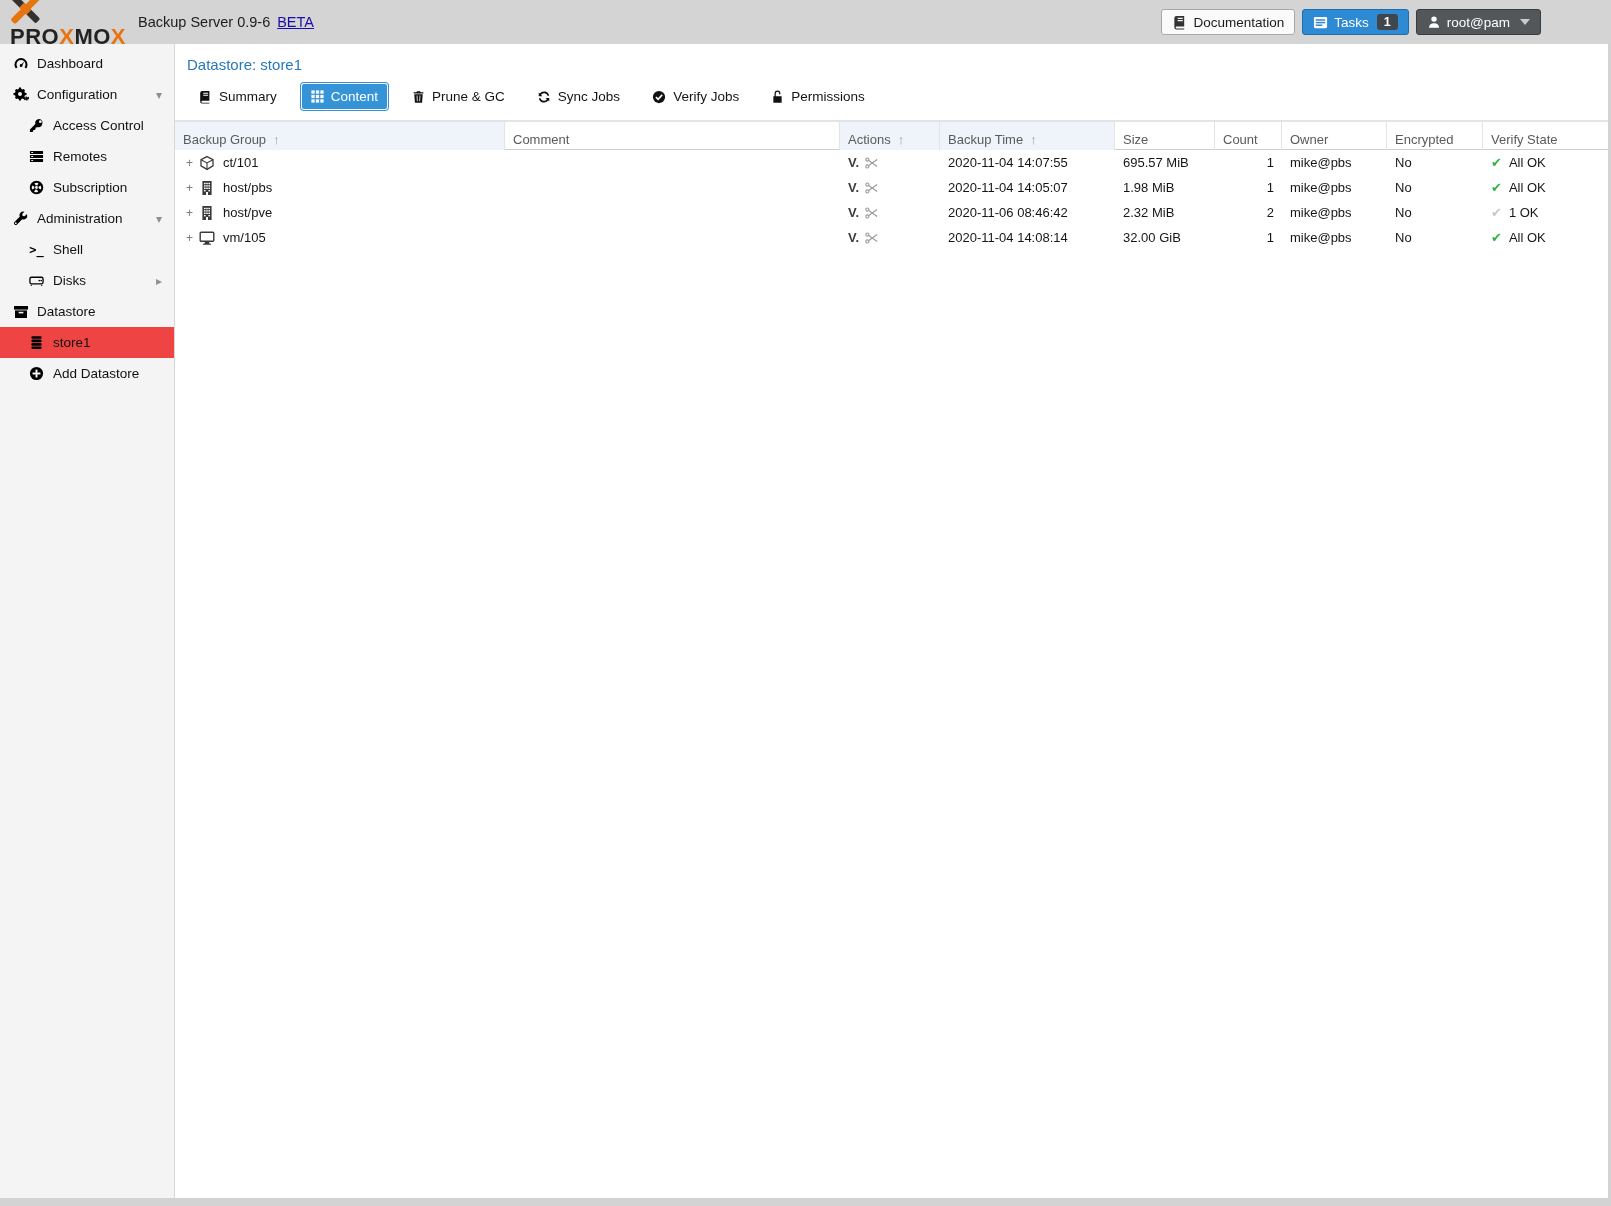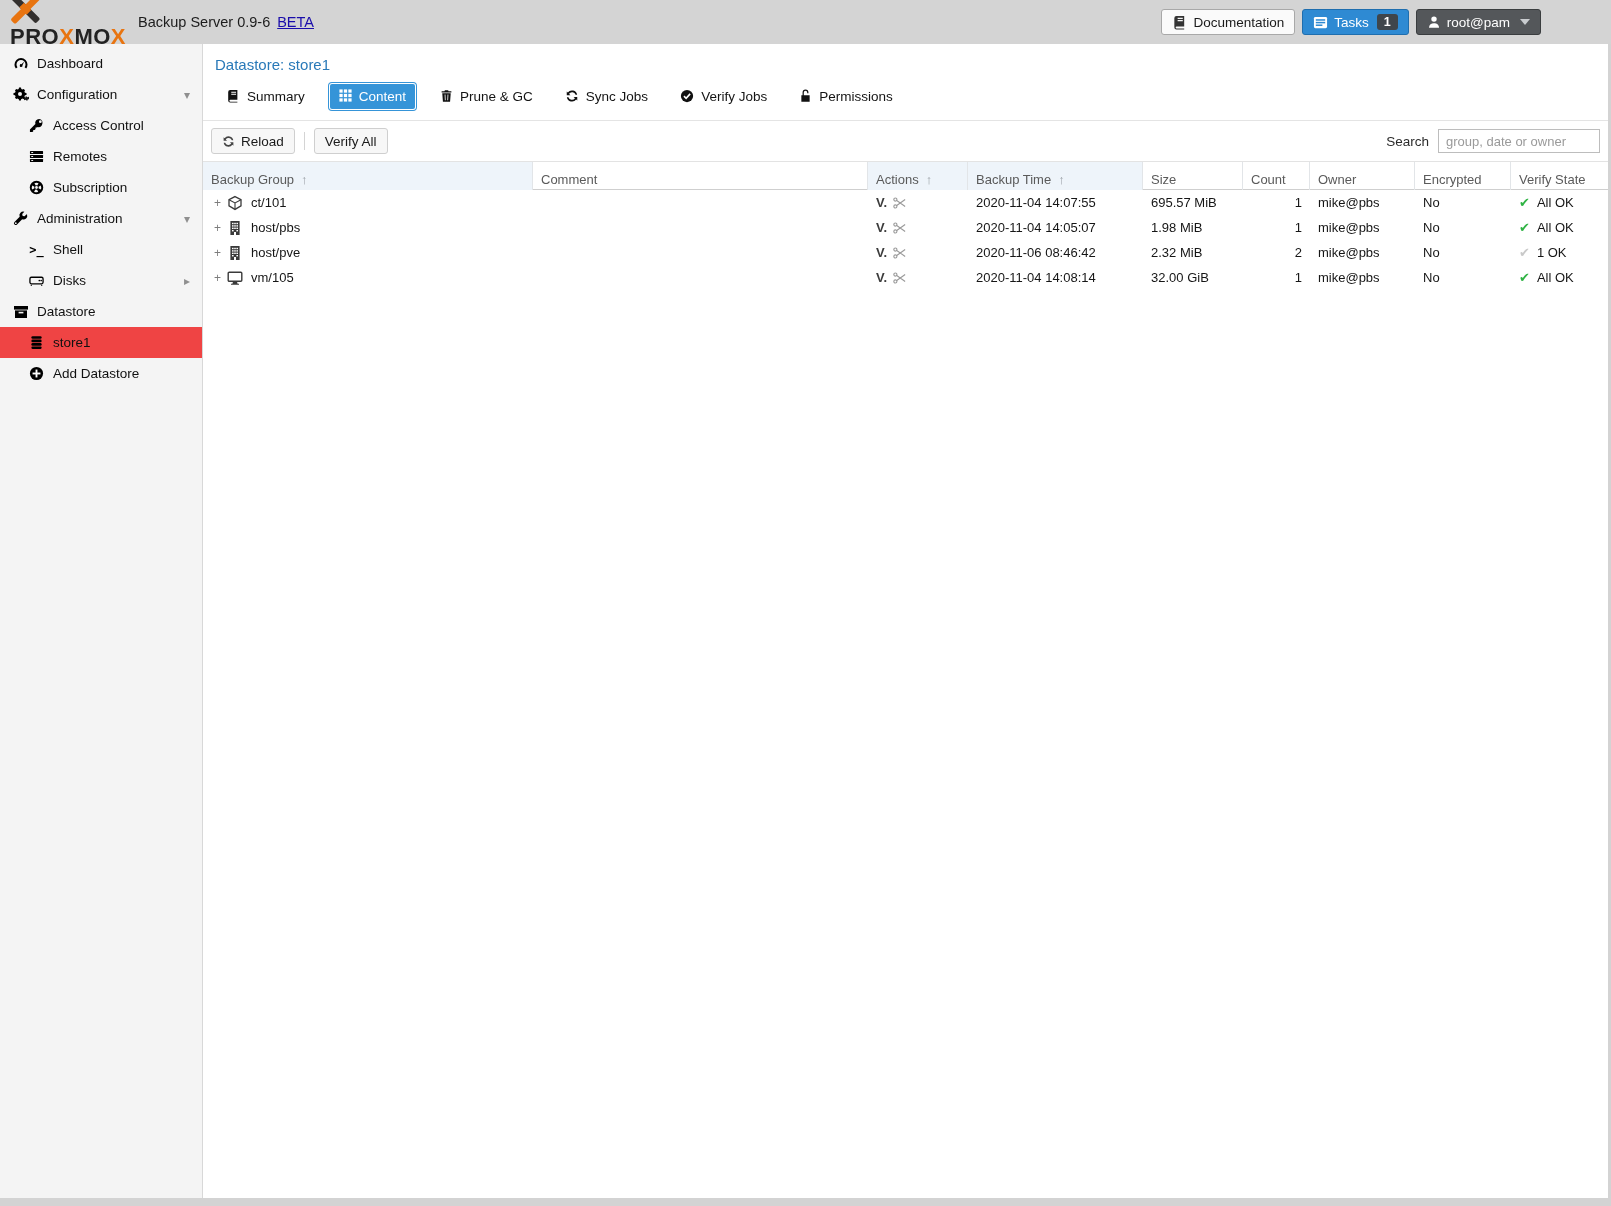--- a/index.html
+++ b/index.html
@@ -30,36 +30,36 @@
   .tb-btn.dark  { margin-right:62px;text-align:right; }
   .badge { background:#3f464c; color:#fff; font-weight:bold; border-radius:3px;
            padding:1px 7px; font-size:12.5px; margin-left:2px; }
   .chev { width:0; height:0; border-left:5px solid transparent; border-right:5px solid transparent;
           border-top:6px solid #c9cccf; margin-left:4px; }
 
   
   .app { position:absolute; top:44px; left:0; right:3px; bottom:8px; display:flex; background:#fff; }
 
   
-  .sidebar { width:203px; background:#f4f4f4; border-right:1px solid #d8d8d8; padding-top:4px; flex:none; }
+  .sidebar { width:175px; background:#f4f4f4; border-right:1px solid #d8d8d8; padding-top:4px; flex:none; }
   .side-item { height:31px; display:flex; align-items:center; position:relative;
                padding-left:12px; font-size:13.5px; cursor:pointer; color:#111; }
   .side-item.lvl1 { padding-left:28px; }
   .side-item.selected { background:#ef4444; }
   .side-item .sicon { width:17px; height:17px; margin-right:8px; flex:none; display:inline-flex;
                       align-items:center; justify-content:center; }
   .caret { position:absolute; right:12px; color:#8f8f8f; font-size:12px; }
   .shell-glyph { font-family:"DejaVu Sans Mono", monospace; font-weight:bold; font-size:12px; color:#000; }
 
   
   .main { flex:1; display:flex; flex-direction:column; min-width:0; }
   .panel-title { padding:12px 12px 2px 12px; font-size:15px; color:#2979b8; }
   .tabbar { display:flex; align-items:center; gap:14px; padding:9px 12px 11px 14px;
             border-bottom:1px solid #e4e4e4; }
-  .tab { display:inline-flex; gap:7px; padding:5px 9px; font-size:13.5px;
+  .tab { display:inline-flex; align-items:center; gap:7px; padding:5px 9px; font-size:13.5px;
          color:#141414; cursor:pointer; border-radius:2px; }
   .tab.active { background:#3594d8; color:#fff;
                 box-shadow:0 0 0 1px #fff, 0 0 0 2px #3594d8; margin:0 2px; }
   .tab svg { flex:none; }
 
   
   .toolbar { display:flex; align-items:center; padding:7px 8px; gap:9px; }
   .tool-btn { height:26px; display:inline-flex; align-items:center; gap:6px; padding:0 10px;
               background:#f7f7f7; border:1px solid #cfcfcf; border-radius:3px; font-size:13.5px;
               color:#1a1a1a; cursor:pointer; }
@@ -318,36 +318,20 @@
         <span>Verify Jobs</span>
       </div>
       <div class="tab">
         <svg class="ic" width="13" height="14" viewBox="0 0 16 16">
             <path fill="#111" d="M8 0a3.6 3.6 0 0 0-3.6 3.6V7H2.9v8h10.2V7H5.9V3.6a2.1 2.1 0 0 1 4.2 0v1h1.5v-1A3.6 3.6 0 0 0 8 0z"></path>
           </svg>
         <span>Permissions</span>
       </div>
     </div>
 
-    <div class="toolbar">
-      <div class="tool-btn">
-        <svg class="ic" width="13" height="13" viewBox="0 0 16 16">
-            <path fill="#444" d="M13.9 6.6A6 6 0 0 0 3.2 4L2 2.8V7h4.2L4.6 5.4a4.3 4.3 0 0 1 7.5 1.2zM2.1 9.4A6 6 0 0 0 12.8 12l1.2 1.2V9H9.8l1.6 1.6a4.3 4.3 0 0 1-7.5-1.2z"></path>
-          </svg>
-        <span>Reload</span>
-      </div>
-      <div class="vsep"></div>
-      <div class="tool-btn">
-        <span>Verify All</span>
-      </div>
-      <div class="search-wrap">
-        <span class="search-label">Search</span>
-        <input class="search-input" type="text" placeholder="group, date or owner" style="">
-      </div>
-    </div>
 
     <div class="grid">
       <div class="grid-header">
         <div class="hcell sorted c0">
             <span>Backup Group</span>
             <span class="arrow">↑</span>
           </div>
         <div class="hcell c1">
             <span>Comment</span>
           </div>

